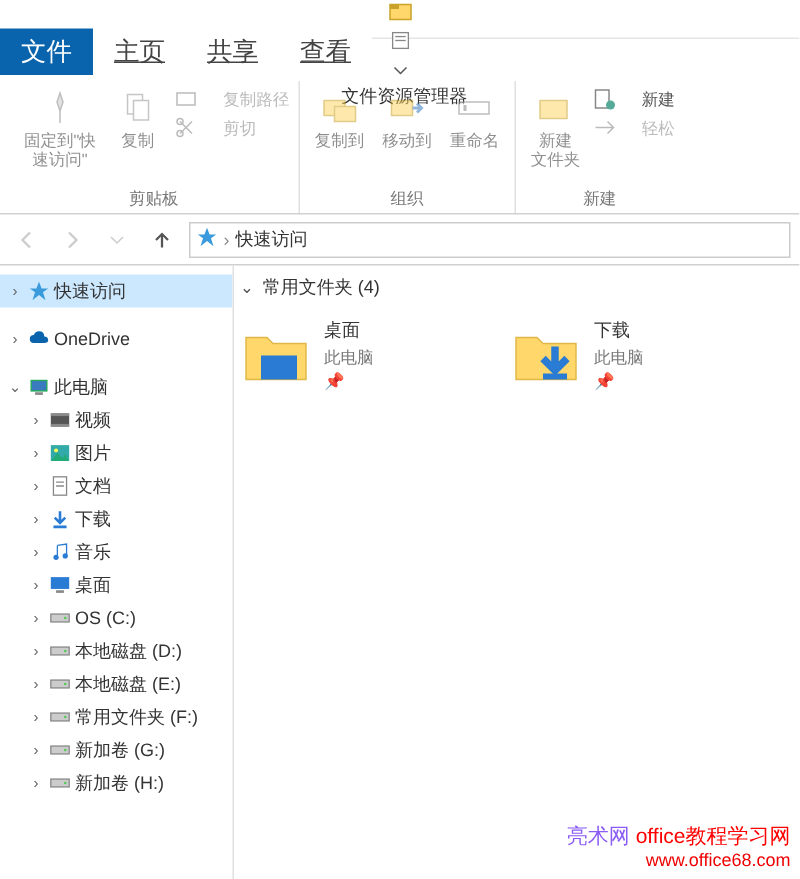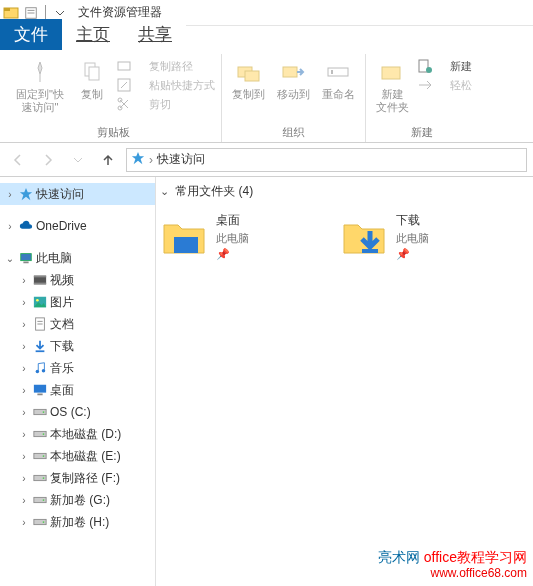--- a/index.html
+++ b/index.html
@@ -1,19 +1,19 @@
 <!DOCTYPE html>
 <html><head>
 <meta charset="utf-8">
 <style>
 * { margin: 0; padding: 0; box-sizing: border-box; font-family: "Microsoft YaHei", "Segoe UI", sans-serif; }
 body { width: 533px; height: 586px; background: #fff; overflow: hidden; font-size: 12px; color: #333; }
 
 
-.titlebar { height: 26px; background: #fff; border-bottom: 1px solid #e5e5e5; display: flex; align-items: center; padding: 0 3px; gap: 4px; }
+.titlebar { height: 26px; background: #fff; border-bottom: 1px solid #e5e5e5; display: flex; align-items: center; padding: 0 3px; gap: 4px; flex-direction: column; }
 .titlebar .tb-icon { width: 16px; height: 16px; display: flex; align-items: center; justify-content: center; }
 .titlebar .ql-sep { width: 1px; height: 16px; background: #999; margin: 0 2px; }
 .titlebar .wtitle { margin-left: 6px; font-size: 12px; }
 
 
 .tabs { height: 24px; background: #fff; display: flex; align-items: flex-end; }
 .tab { padding: 4px 14px; font-size: 17px; color: #444; cursor: default; }
 .tab.active { background: #0a64ad; color: #fff; }
 .tab.inactive { background: #fff; text-decoration: underline; }
 
@@ -57,21 +57,21 @@
 .folders { display: flex; gap: 20px; flex-wrap: wrap; }
 .fitem { display: flex; align-items: center; gap: 8px; width: 160px; }
 .ficon { width: 48px; height: 48px; position: relative; }
 .ftxt { display: flex; flex-direction: column; gap: 2px; font-size: 12px; }
 .fsub { font-size: 11px; color: #777; display:flex; align-items:center; gap:4px;}
 .pin { color: #aaa; font-size: 11px; }
 
 .watermark { position: absolute; bottom: 4px; right: 6px; text-align: right; font-size: 14px; line-height: 1.3; }
 .watermark .en { color: #e00; font-size: 12px; }
 .wm-red { color: #ff0000; text-align: right; }
-.wm-orange { color: #0369a1; }
+.wm-orange { color: #8b5cf6; }
 </style>
 </head>
 <body>
 
 <div class="titlebar">
   <span class="tb-icon">
     <svg width="16" height="16" viewBox="0 0 16 16">
         <rect x="1" y="3" width="14" height="10" fill="#ffd76a" stroke="#c9a227"></rect>
         <rect x="1" y="3" width="6" height="3" fill="#c9a227"></rect>
       </svg>
@@ -89,20 +89,21 @@
         <path d="M1 3 L5 7 L9 3" stroke="#555" fill="none"></path>
       </svg>
   </span>
   <span class="wtitle">文件资源管理器</span>
 </div>
 
 <div class="tabs">
   <div class="tab active">文件</div>
   <div class="tab inactive">主页</div>
   <div class="tab inactive">共享</div>
+  <div class="tab inactive">查看</div>
 </div>
 
 <div class="ribbon">
 
   <div class="rgroup">
     <div class="ritems">
       <div class="rbtn rbtn-faded">
         <div class="rbtn-icon">
           <svg width="24" height="24" viewBox="0 0 24 24">
               <path d="M12 2 L14 8 L12 14 L10 8 Z M12 14 L12 22" stroke="#888" fill="#ccc"></path>
@@ -119,27 +120,20 @@
             </svg>
         </div>
         <div class="rbtn-label">复制</div>
       </div>
       <div class="rcol">
         <div class="rsmall faded-txt">
           <svg viewBox="0 0 16 16">
               <rect x="2" y="4" width="12" height="8" fill="none" stroke="#bbb"></rect>
             </svg>
           <span>复制路径</span>
-        </div>
-        <div class="rsmall faded-txt">
-          <svg viewBox="0 0 16 16">
-              <rect x="2" y="2" width="12" height="12" fill="none" stroke="#bbb"></rect>
-              <path d="M5 11 L11 5" stroke="#bbb"></path>
-            </svg>
-          <span>粘贴快捷方式</span>
         </div>
         <div class="rsmall faded-txt">
           <svg viewBox="0 0 16 16">
               <path d="M4 4 L12 12 M12 4 L4 12" stroke="#bbb"></path>
               <circle cx="4" cy="12" r="2" fill="none" stroke="#bbb"></circle>
               <circle cx="4" cy="4" r="2" fill="none" stroke="#bbb"></circle>
             </svg>
           <span>剪切</span>
         </div>
       </div>
@@ -372,21 +366,21 @@
           <span class="tlbl">本地磁盘 (E:)</span>
         </div>
         <div class="titem indent1">
           <span class="chev">›</span>
           <span class="ticon">
             <svg width="14" height="14" viewBox="0 0 16 16">
               <rect x="1" y="5" width="14" height="6" fill="#ccc" stroke="#888"></rect>
               <circle cx="12" cy="8" r="1" fill="#5c5"></circle>
             </svg>
           </span>
-          <span class="tlbl">复制路径 (F:)</span>
+          <span class="tlbl">常用文件夹 (F:)</span>
         </div>
         <div class="titem indent1">
           <span class="chev">›</span>
           <span class="ticon">
             <svg width="14" height="14" viewBox="0 0 16 16">
               <rect x="1" y="5" width="14" height="6" fill="#ccc" stroke="#888"></rect>
               <circle cx="12" cy="8" r="1" fill="#5c5"></circle>
             </svg>
           </span>
           <span class="tlbl">新加卷 (G:)</span>

